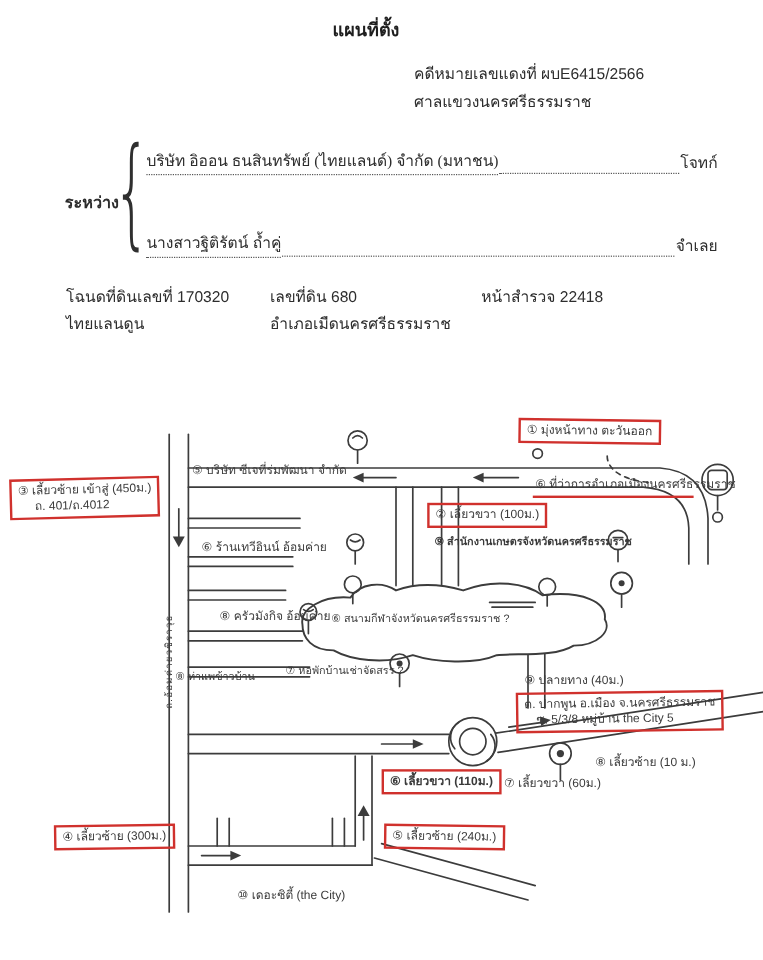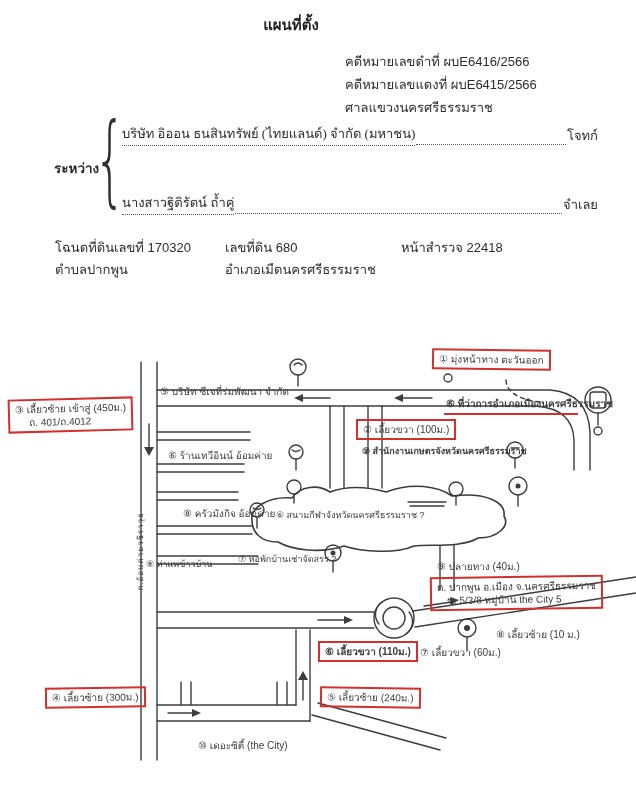--- a/index.html
+++ b/index.html
@@ -1,21 +1,21 @@
 <!DOCTYPE html>
 <html><head>
 <meta charset="utf-8">
 <style>
   html,body { margin:0; padding:0; }
   body {
     width:636px; height:800px; background:#ffffff; position:relative;
     font-family:"Liberation Sans", sans-serif; color:#2d2d2d; overflow:hidden;
   }
   .doc-title {
-    position:absolute; top:13px; left:4px; width:574px; text-align:center;
+    position:absolute; top:13px; left:18px; width:574px; text-align:center;
     font-weight:bold; font-size:15px; color:#1f1f1f;
   }
   .case-block { position:absolute; left:345px; top:50px; font-size:13px; line-height:23px; }
   .between-label { position:absolute; left:54px; top:157px; font-weight:bold; font-size:13.5px; }
   .brace {
     position:absolute; left:94px; top:110px; font-size:100px; line-height:100px;
     font-weight:100; color:#2f2f2f; transform:scaleX(0.5); transform-origin:left top;
     font-family:"DejaVu Sans", sans-serif;
   }
   .party-row { position:absolute; left:122px; width:476px; display:flex; align-items:flex-end; font-size:13px; }
@@ -46,21 +46,20 @@
   .rot-l1 { transform:rotate(-1.5deg); }
   .rot-l05 { transform:rotate(-0.8deg); }
   .rot-r05 { transform:rotate(0.8deg); }
 </style>
 </head>
 <body>
 
 <div class="doc-title">แผนที่ตั้ง</div>
 
 <div class="case-block">
-  <div>คดีหมายเลขดำที่ ผบE6416/2566</div>
   <div>คดีหมายเลขแดงที่ ผบE6415/2566</div>
   <div>ศาลแขวงนครศรีธรรมราช</div>
 </div>
 
 <div class="between-label">ระหว่าง</div>
 <div class="brace">{</div>
 
 <div class="party-row p1">
   <span class="party-name">บริษัท อิออน ธนสินทรัพย์ (ไทยแลนด์) จำกัด (มหาชน)</span>
   <span class="leader"></span>
@@ -72,21 +71,21 @@
   <span class="leader"></span>
   <span class="party-role">จำเลย</span>
 </div>
 
 <div class="land-row r1">
   <span class="c1">โฉนดที่ดินเลขที่ 170320</span>
   <span class="c2">เลขที่ดิน 680</span>
   <span class="c3">หน้าสำรวจ 22418</span>
 </div>
 <div class="land-row r2">
-  <span class="c1">ตำบลปากพูน</span>
+  <span class="c1">ไทยแลนดูน</span>
   <span class="c2">อำเภอเมืดนครศรีธรรมราช</span>
 </div>
 
 <div class="map-wrap">
 
   <svg class="map-svg" width="636" height="460" viewBox="0 0 636 460" fill="none" stroke="#3c3c3c" stroke-width="1.4" stroke-linecap="round">
 
     <g>
       <path d="M141,22 V420"></path>
         <path d="M157,22 V420"></path>
@@ -250,21 +249,21 @@
     <div style="padding-left:10px;">ซ. 5/3/8 หมู่บ้าน the City 5</div>
   </div>
 
   <div class="redbox" style="left:318px; top:301px;font-weight:bold;">⑥ เลี้ยวขวา (110ม.)</div>
 
   <div class="redbox rot-l05" style="left:45px; top:347px;">④ เลี้ยวซ้าย (300ม.)</div>
 
   <div class="redbox rot-r05" style="left:320px; top:347px;">⑤ เลี้ยวซ้าย (240ม.)</div>
 
   <div class="hl" style="left:160px; top:44px;">⑤ บริษัท ซีเจที่ร่มพัฒนา จำกัด</div>
-  <div class="hl" style="left:446px; top:56px;font-weight:bold;">⑥ ที่ว่าการอำเภอเมืองนครศรีธรรมราช</div>
+  <div class="hl" style="left:446px; top:56px;">⑥ ที่ว่าการอำเภอเมืองนครศรีธรรมราช</div>
   <div class="redline" style="left:444px; top:73px; width:134px;"></div>
   <div class="hl small" style="left:362px; top:104px;font-weight:bold;">⑨ สำนักงานเกษตรจังหวัดนครศรีธรรมราช</div>
   <div class="hl" style="left:168px; top:108px;">⑥ ร้านเทวีอินน์ อ้อมค่าย</div>
   <div class="hl" style="left:183px; top:166px;">⑧ ครัวมังกิจ อ้อมค่าย</div>
   <div class="hl small" style="left:276px; top:168px;">⑥ สนามกีฬาจังหวัดนครศรีธรรมราช ?</div>
   <div class="hl small" style="left:238px; top:212px;">⑦ หอพักบ้านเช่าจัดสรร ?</div>
   <div class="hl small" style="left:146px; top:217px;">⑧ ท่าแพข้าวบ้าน</div>
   <div class="hl" style="left:437px; top:219px;">⑨ ปลายทาง (40ม.)</div>
   <div class="hl" style="left:496px; top:287px;">⑧ เลี้ยวซ้าย (10 ม.)</div>
   <div class="hl" style="left:420px; top:305px;">⑦ เลี้ยวขวา (60ม.)</div>

